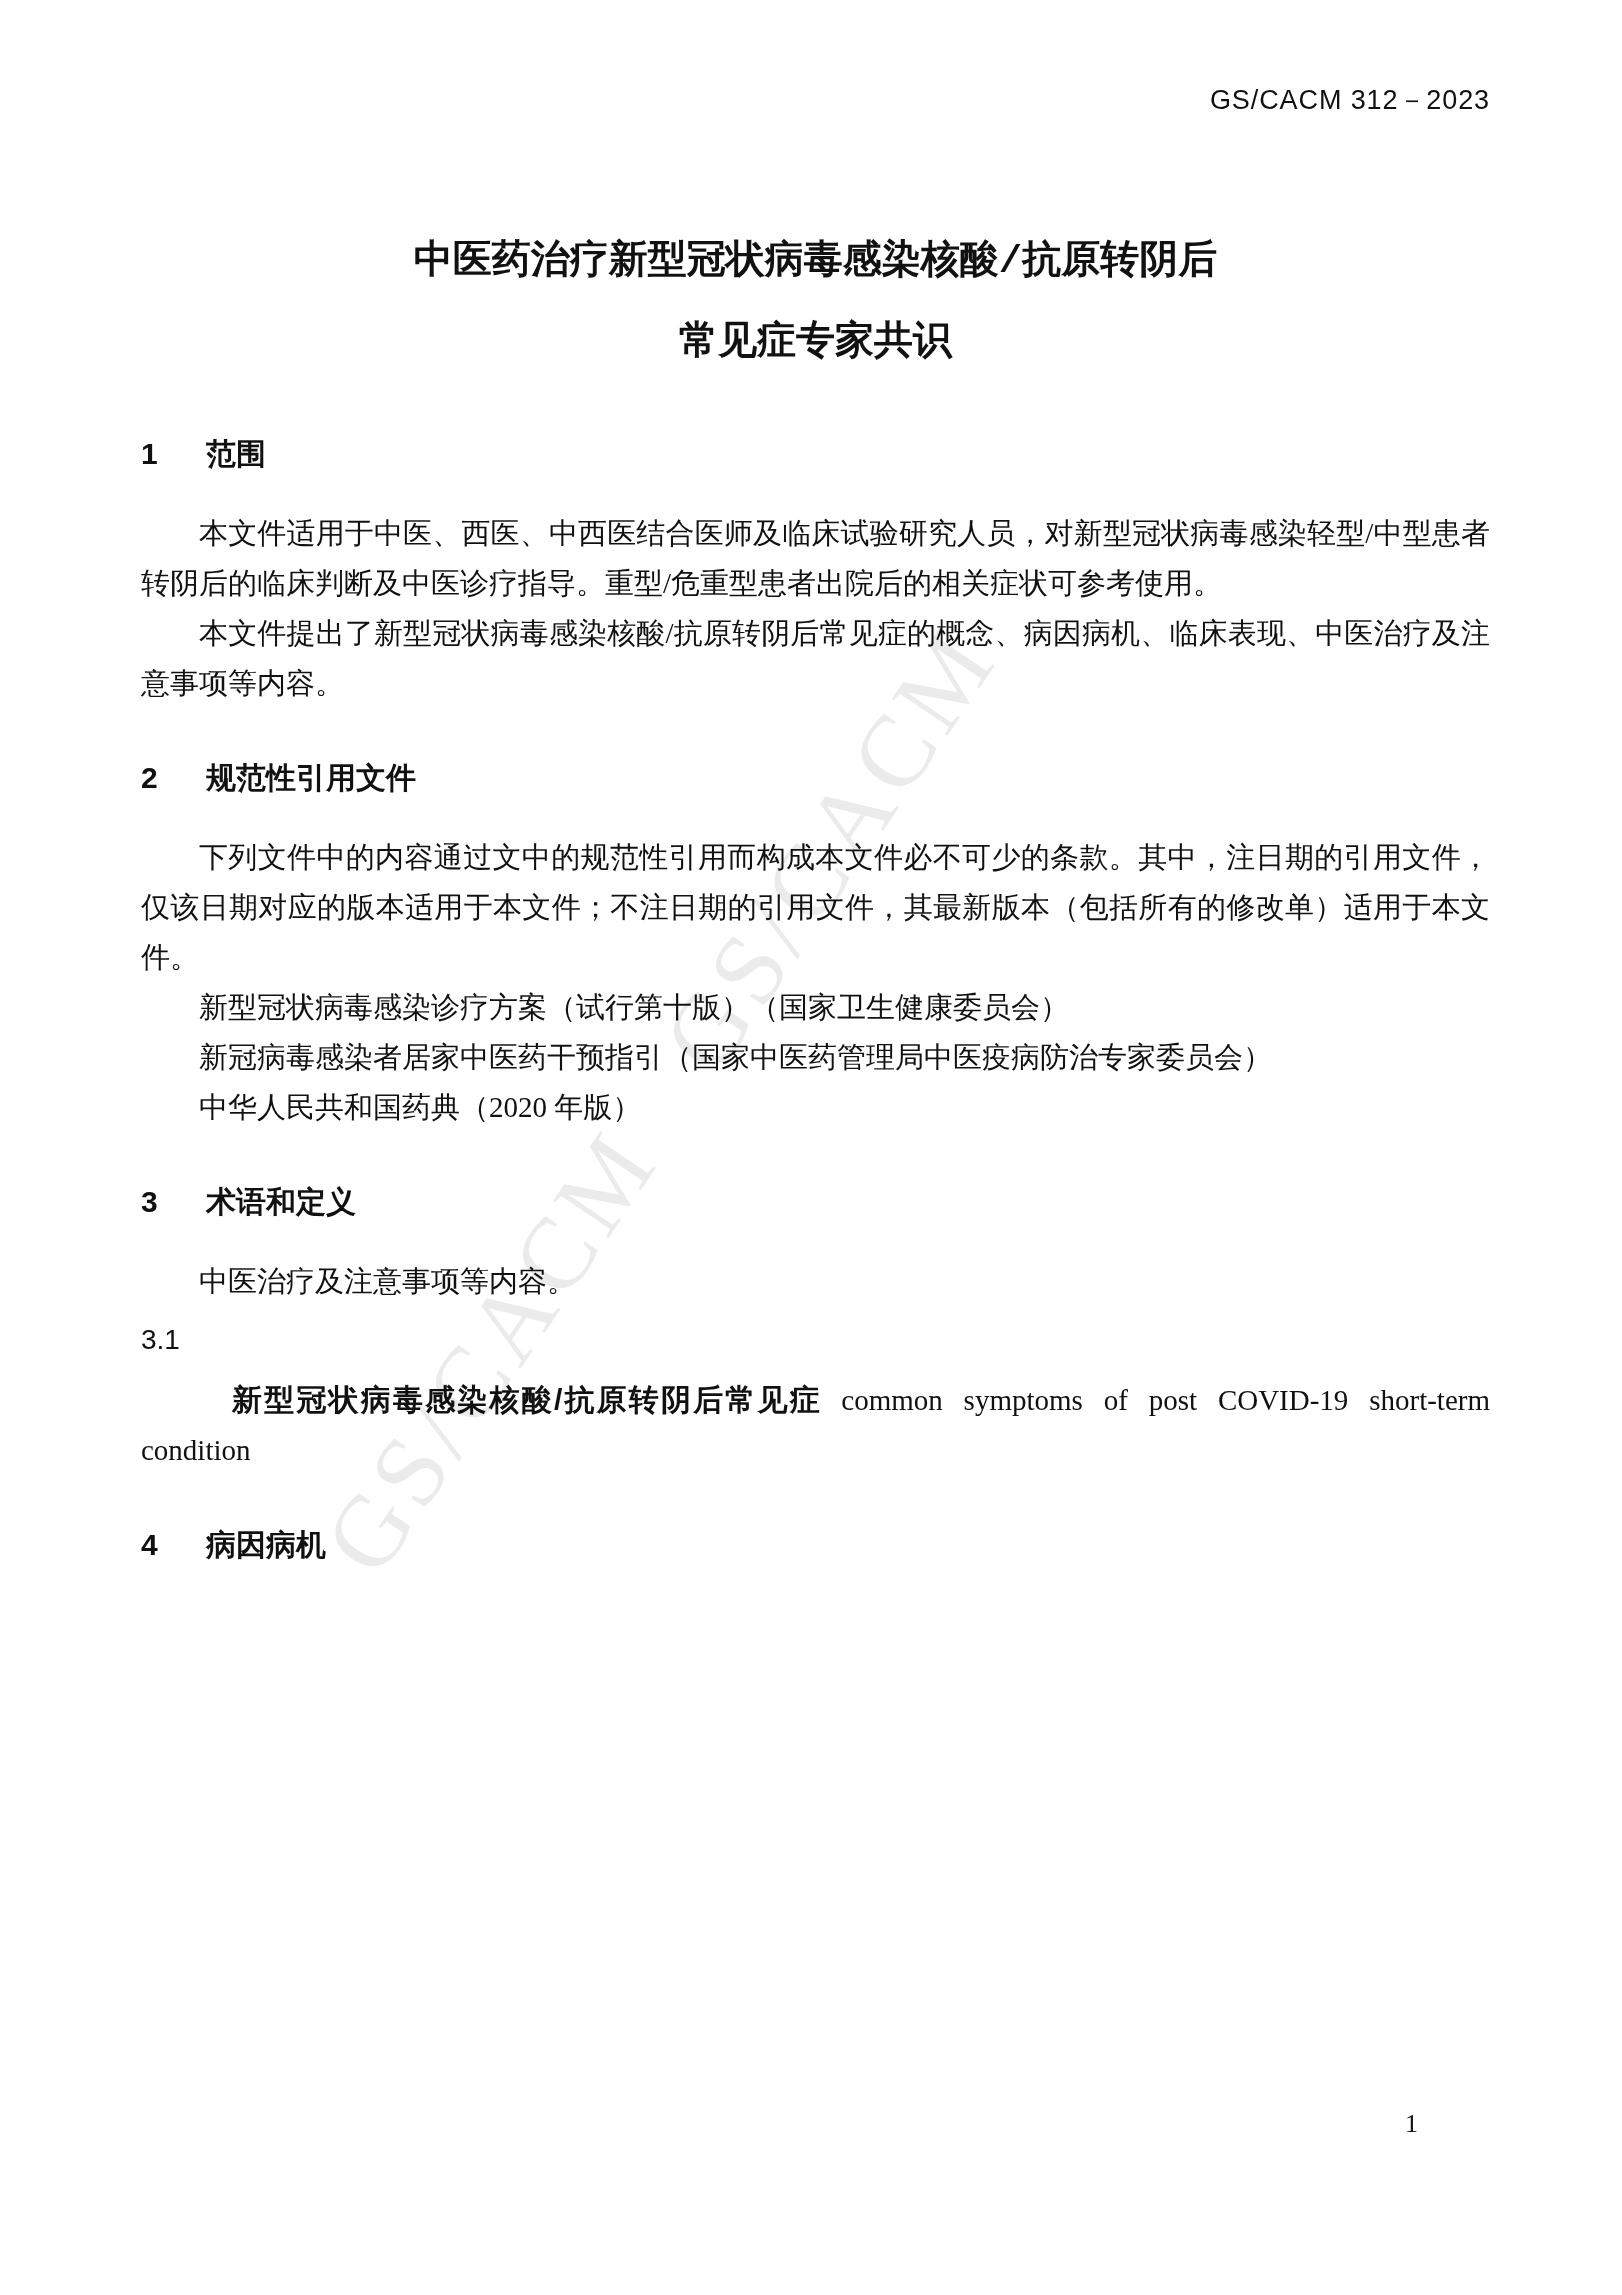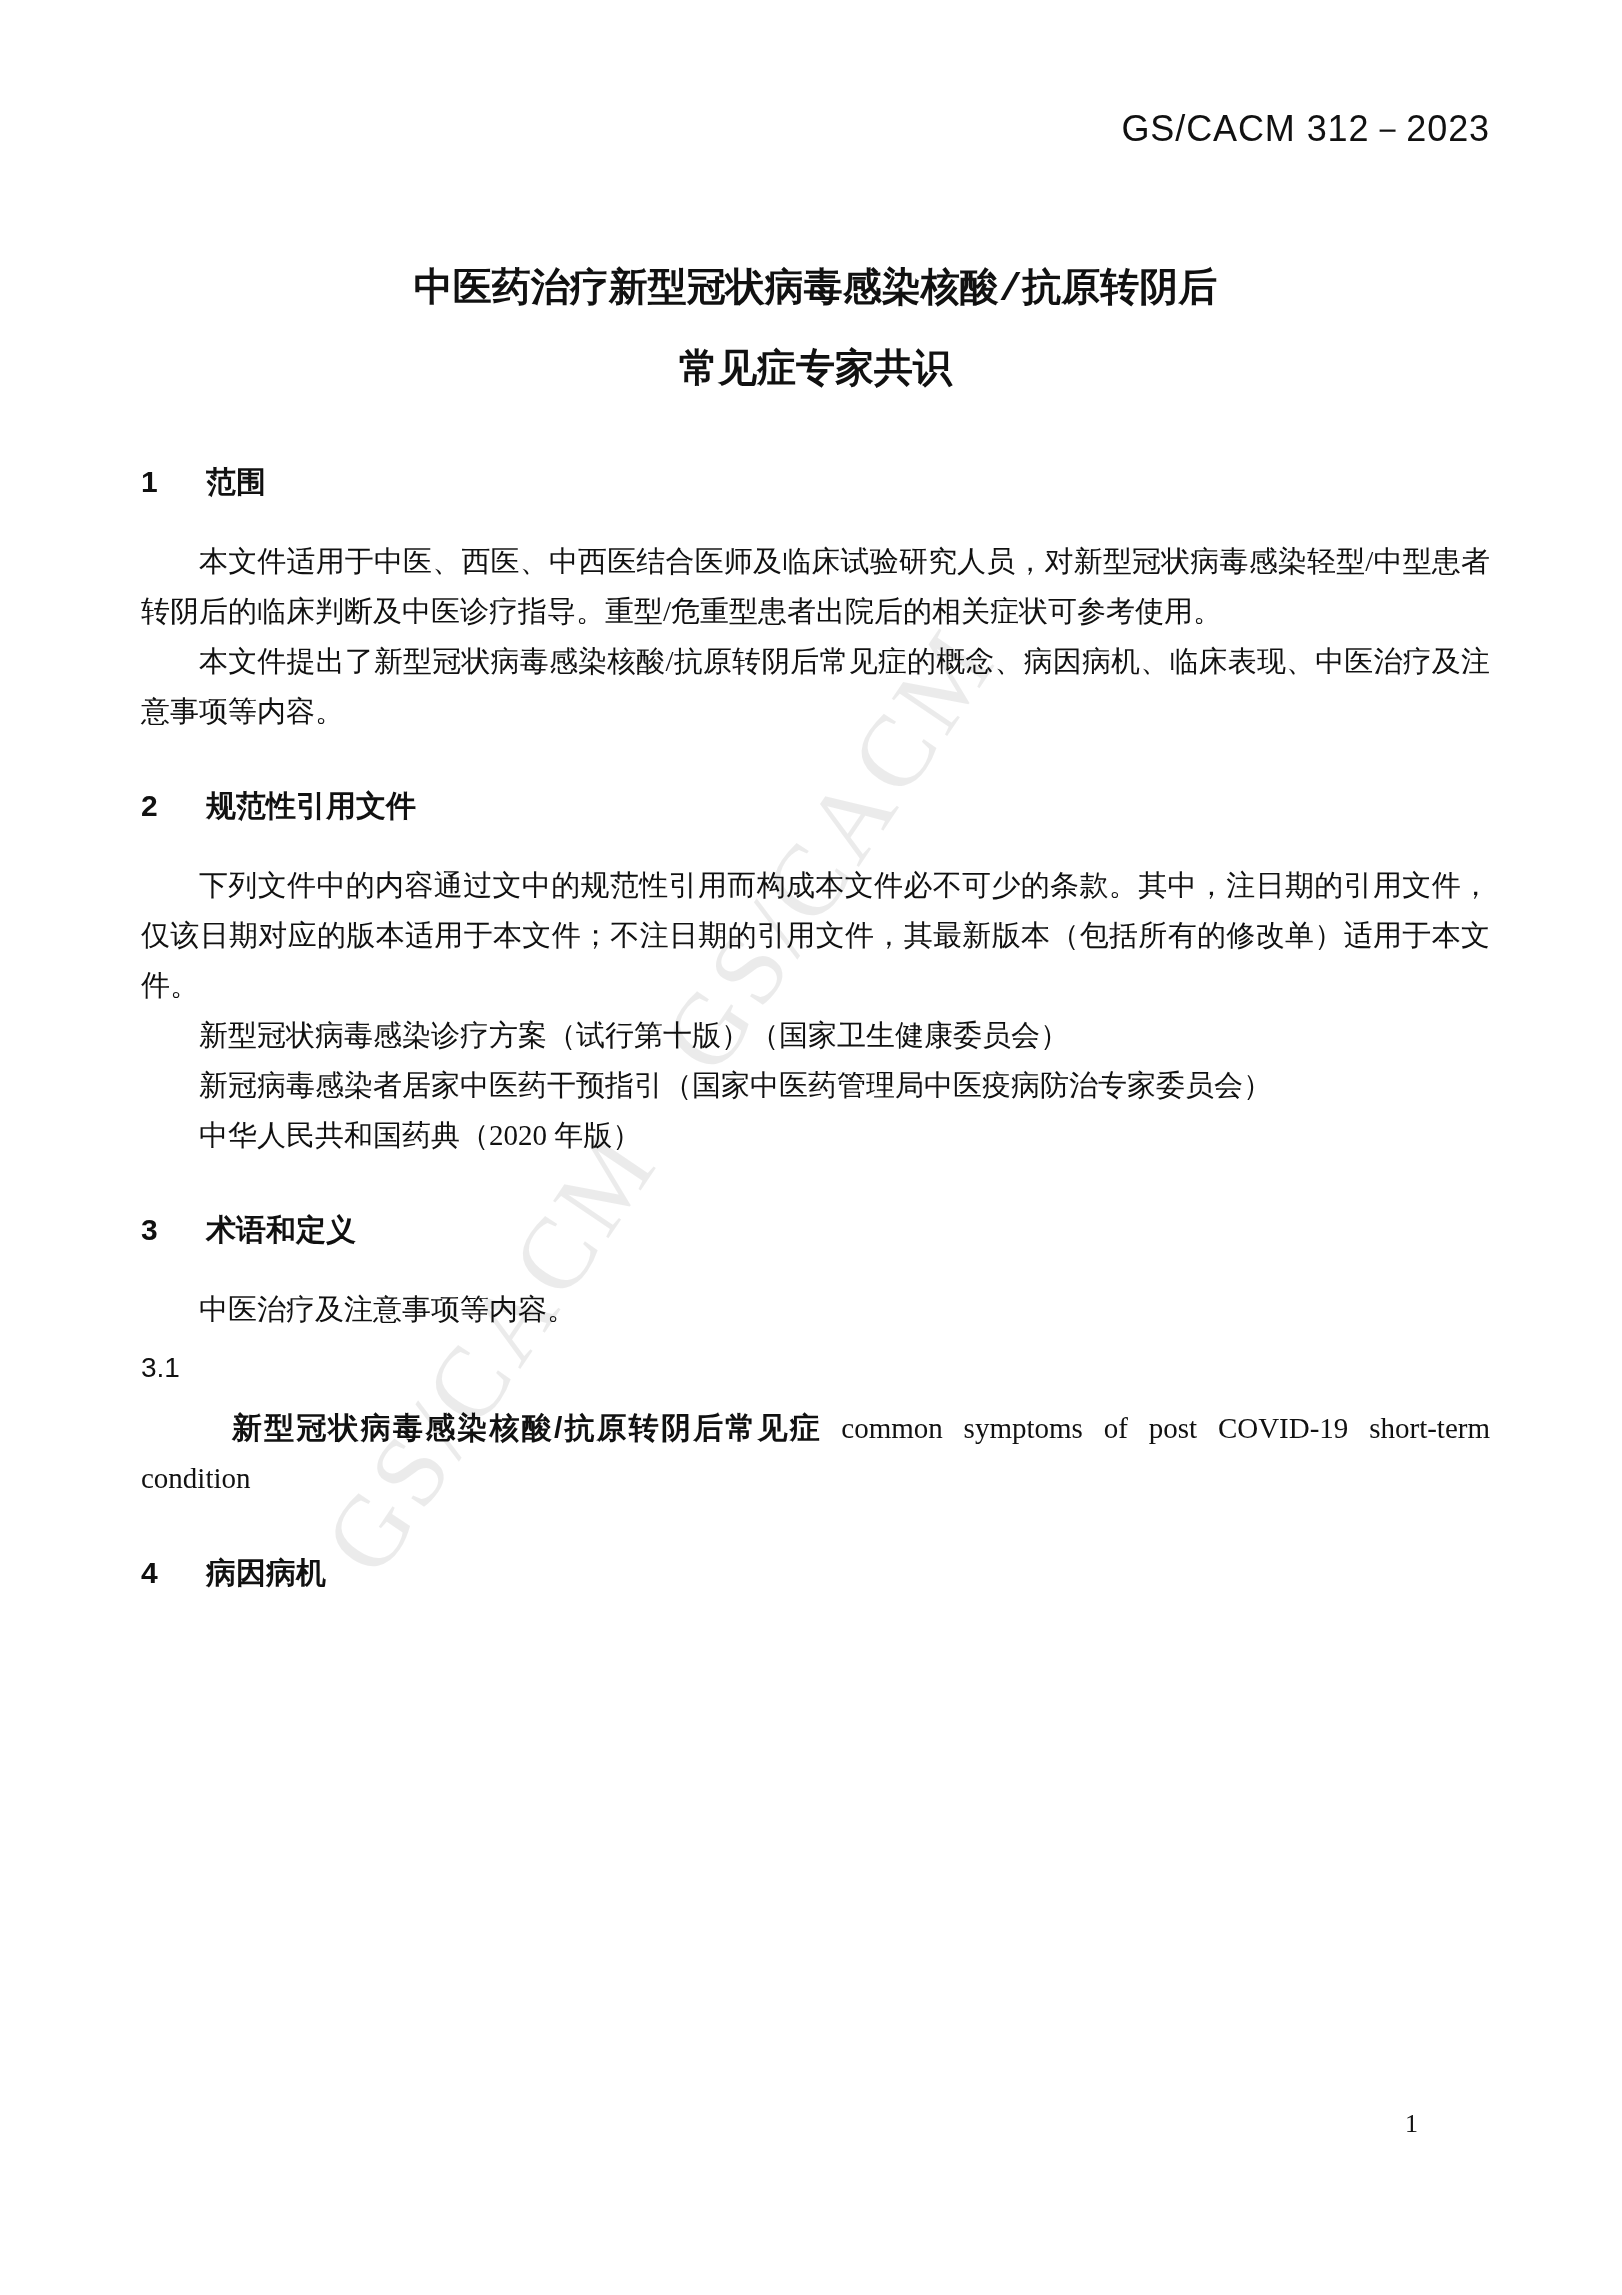--- a/index.html
+++ b/index.html
@@ -24,24 +24,24 @@
     transform-origin: center center;
     font-family: "Liberation Serif", "DejaVu Serif", serif;
     font-size: 102px;
     letter-spacing: 7px;
     white-space: pre;
     color: rgba(0, 0, 0, 0.08);
     pointer-events: none;
     user-select: none;
   }
   .doc-number {
-    padding-top: 111px;
+    padding-top: 83px;
     text-align: right;
     font-family: "Liberation Sans", "DejaVu Sans", sans-serif;
-    font-size: 36px;
+    font-size: 27px;
     line-height: 35px;
     letter-spacing: 0.9px;
     font-weight: 500;
   }
   .doc-title {
     margin: 104px 0 0 0;
     text-align: center;
     font-family: Liberation Mono, monospace;
     font-weight: 700;
     font-size: 39px;

